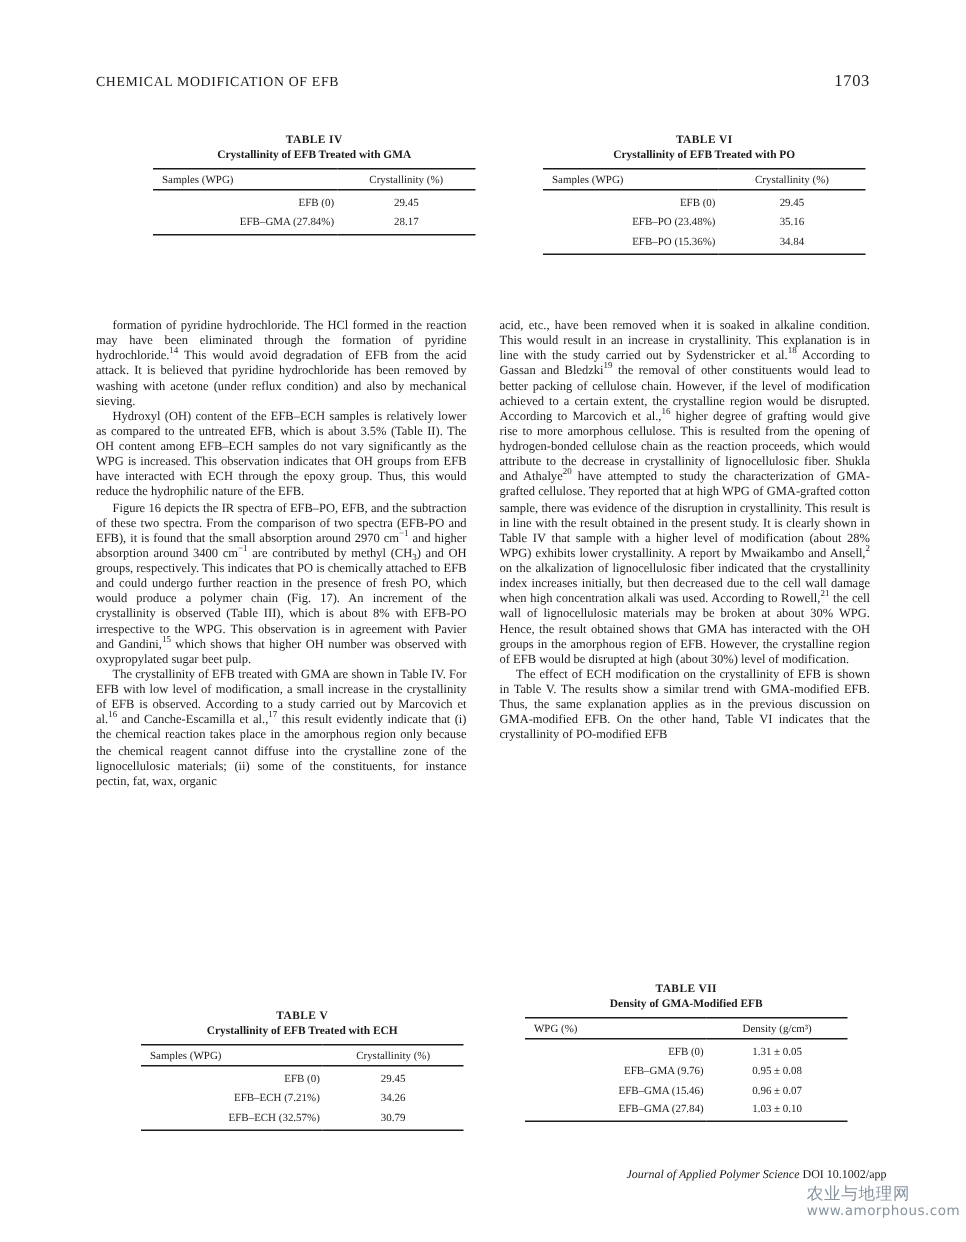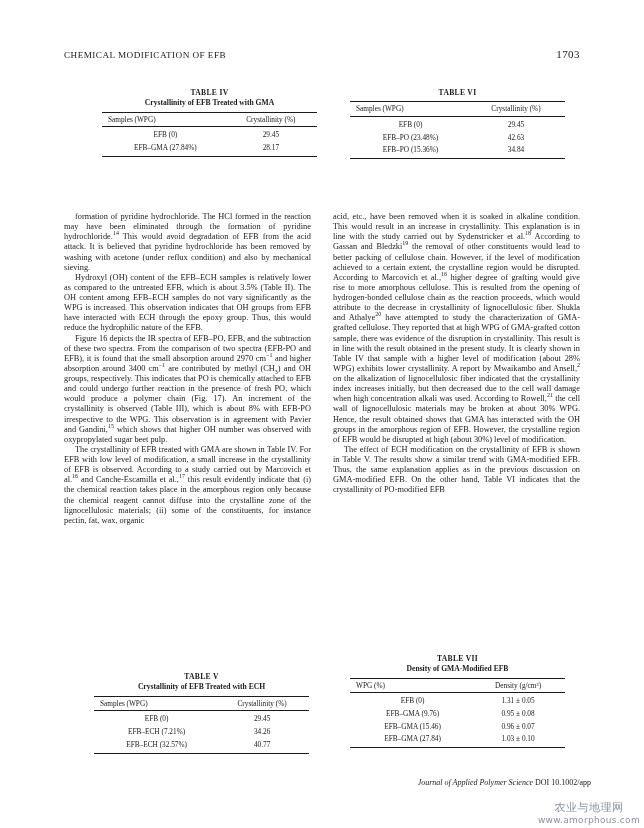--- a/index.html
+++ b/index.html
@@ -73,21 +73,21 @@
   }
   table.data thead th {
     border-top: 0.8px solid #1a1a1a;
     border-bottom: 0.7px solid #1a1a1a;
     text-align: center;
     padding-top: 2.2px;
     padding-bottom: 2.2px;
   }
   table.data thead th.left { text-align: left; padding-left: 6px; }
   table.data tbody tr:last-child td { border-bottom: 0.8px solid #1a1a1a; }
-  table.data tbody td.left { text-align: center; padding-left: 6px; }
+  table.data tbody td.left { text-align: right; padding-left: 6px; }
   table.data tbody td.center { text-align: center; }
   table.data tbody tr:first-child td { padding-top: 3px; }
   table.data tbody tr:last-child td { padding-bottom: 3.5px; }
 
   
   .col {
     position: absolute;
     width: 247px;
     font-size: 8.35px;
     line-height: 1.215;
@@ -107,22 +107,22 @@
     top: 778px;
     font-size: 8px;
     font-style: italic;
   }
   .footer .doi { font-style: normal; }
 
   
   .watermark {
     position: absolute;
     right: 4px;
-    bottom: 2px;
-    text-align: center;
+    bottom: 14px;
+    text-align: left;
     color: #7e8b96;
     font-family: "DejaVu Sans", sans-serif;
     line-height: 1.25;
     opacity: 0.92;
   }
   .watermark .wm1 { font-size: 11px; letter-spacing: 0.5px; }
   .watermark .wm2 { font-size: 9px; letter-spacing: 0.3px; }
 </style>
 </head>
 <body>
@@ -152,39 +152,40 @@
           <td class="center">29.45</td>
         </tr>
         <tr>
           <td class="left">EFB–GMA (27.84%)</td>
           <td class="center">28.17</td>
         </tr>
       </tbody>
     </table>
   </div>
 
-  <div class="tbl" style="left:350px; top:88px; width:215px;">
+  <div class="tbl" style="left:362px; top:88px; width:215px;">
     <div class="cap">
       <span class="ttl">TABLE VI</span>
+      <span class="sub">Crystallinity of EFB Treated with PO</span>
     </div>
     <table class="data">
       <thead>
         <tr>
           <th class="left">Samples (WPG)</th>
           <th>Crystallinity (%)</th>
         </tr>
       </thead>
       <tbody>
         <tr>
           <td class="left">EFB (0)</td>
           <td class="center">29.45</td>
         </tr>
         <tr>
           <td class="left">EFB–PO (23.48%)</td>
-          <td class="center">42.63</td>
+          <td class="center">35.16</td>
         </tr>
         <tr>
           <td class="left">EFB–PO (15.36%)</td>
           <td class="center">34.84</td>
         </tr>
       </tbody>
     </table>
   </div>
 
   <div class="col" style="left:64px; top:212px;">
@@ -215,21 +216,21 @@
         <tr>
           <td class="left">EFB (0)</td>
           <td class="center">29.45</td>
         </tr>
         <tr>
           <td class="left">EFB–ECH (7.21%)</td>
           <td class="center">34.26</td>
         </tr>
         <tr>
           <td class="left">EFB–ECH (32.57%)</td>
-          <td class="center">40.77</td>
+          <td class="center">30.79</td>
         </tr>
       </tbody>
     </table>
   </div>
 
   <div class="tbl" style="left:350px; top:654px; width:215px;">
     <div class="cap">
       <span class="ttl">TABLE VII</span>
       <span class="sub">Density of GMA-Modified EFB</span>
     </div>

